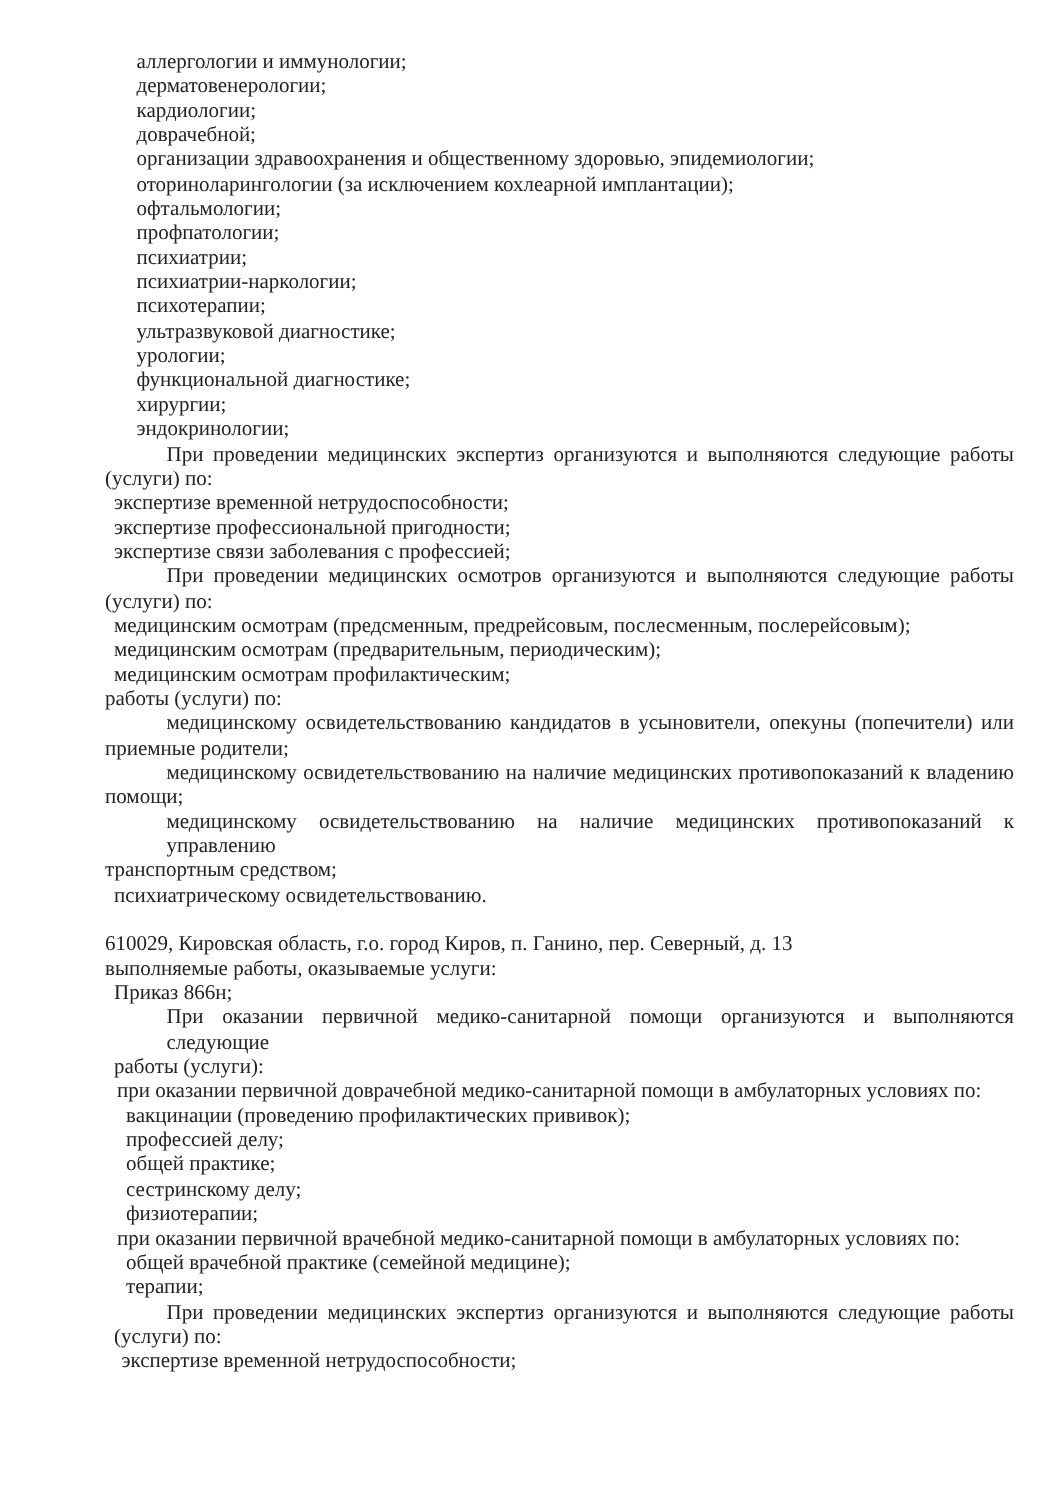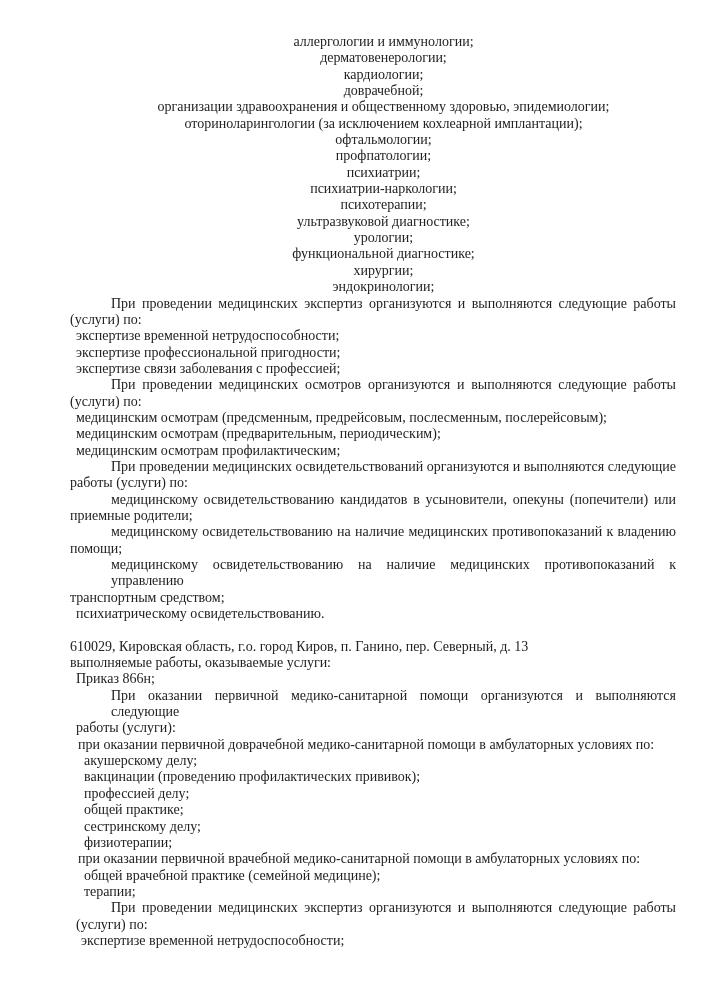--- a/index.html
+++ b/index.html
@@ -33,21 +33,21 @@
     text-align: justify;
     text-align-last: justify;
     margin-left: 41px;
   }
   .gap { height: 16.35px; }
   .ind0  { margin-left: 0; }
   .ind6  { margin-left: 6px; }
   .ind8  { margin-left: 8px; }
   .ind11 { margin-left: 11px; }
   .ind14 { margin-left: 14px; }
-  .ind21 { margin-left: 21px; text-align: center; }
+  .ind21 { margin-left: 21px; }
 </style>
 </head>
 <body style="background: rgb(255, 255, 255); color: rgb(34, 34, 34);">
 
 <div class="page">
   <div id="doc" class="doc">
       <div class="ln ind21">аллергологии и иммунологии;</div>
       <div class="ln ind21">дерматовенерологии;</div>
       <div class="ln ind21">кардиологии;</div>
       <div class="ln ind21">доврачебной;</div>
@@ -66,37 +66,35 @@
       <div class="ln ind0 stretch">При проведении медицинских экспертиз организуются и выполняются следующие работы</div>
       <div class="ln ind0">(услуги) по:</div>
       <div class="ln ind6">экспертизе временной нетрудоспособности;</div>
       <div class="ln ind6">экспертизе профессиональной пригодности;</div>
       <div class="ln ind6">экспертизе связи заболевания с профессией;</div>
       <div class="ln ind0 stretch">При проведении медицинских осмотров организуются и выполняются следующие работы</div>
       <div class="ln ind0">(услуги) по:</div>
       <div class="ln ind6">медицинским осмотрам (предсменным, предрейсовым, послесменным, послерейсовым);</div>
       <div class="ln ind6">медицинским осмотрам (предварительным, периодическим);</div>
       <div class="ln ind6">медицинским осмотрам профилактическим;</div>
-      <div class="ln ind0 stretch">При проведении медицинских освидетельствований организуются и выполняются следующие</div>
       <div class="ln ind0">работы (услуги) по:</div>
       <div class="ln ind6 stretch">медицинскому освидетельствованию кандидатов в усыновители, опекуны (попечители) или</div>
       <div class="ln ind0">приемные родители;</div>
       <div class="ln ind6 stretch">медицинскому освидетельствованию на наличие медицинских противопоказаний к владению</div>
       <div class="ln ind0">помощи;</div>
       <div class="ln ind6 stretch">медицинскому освидетельствованию на наличие медицинских противопоказаний к управлению</div>
       <div class="ln ind0">транспортным средством;</div>
       <div class="ln ind6">психиатрическому освидетельствованию.</div>
       <div class="gap"></div>
       <div class="ln ind0">610029, Кировская область, г.о. город Киров, п. Ганино, пер. Северный, д. 13</div>
       <div class="ln ind0">выполняемые работы, оказываемые услуги:</div>
       <div class="ln ind6">Приказ 866н;</div>
       <div class="ln ind6 stretch">При оказании первичной медико-санитарной помощи организуются и выполняются следующие</div>
       <div class="ln ind6">работы (услуги):</div>
       <div class="ln ind8">при оказании первичной доврачебной медико-санитарной помощи в амбулаторных условиях по:</div>
-      <div class="ln ind14">акушерскому делу;</div>
       <div class="ln ind14">вакцинации (проведению профилактических прививок);</div>
       <div class="ln ind14">профессией делу;</div>
       <div class="ln ind14">общей практике;</div>
       <div class="ln ind14">сестринскому делу;</div>
       <div class="ln ind14">физиотерапии;</div>
       <div class="ln ind8">при оказании первичной врачебной медико-санитарной помощи в амбулаторных условиях по:</div>
       <div class="ln ind14">общей врачебной практике (семейной медицине);</div>
       <div class="ln ind14">терапии;</div>
       <div class="ln ind6 stretch">При проведении медицинских экспертиз организуются и выполняются следующие работы</div>
       <div class="ln ind6">(услуги) по:</div>

